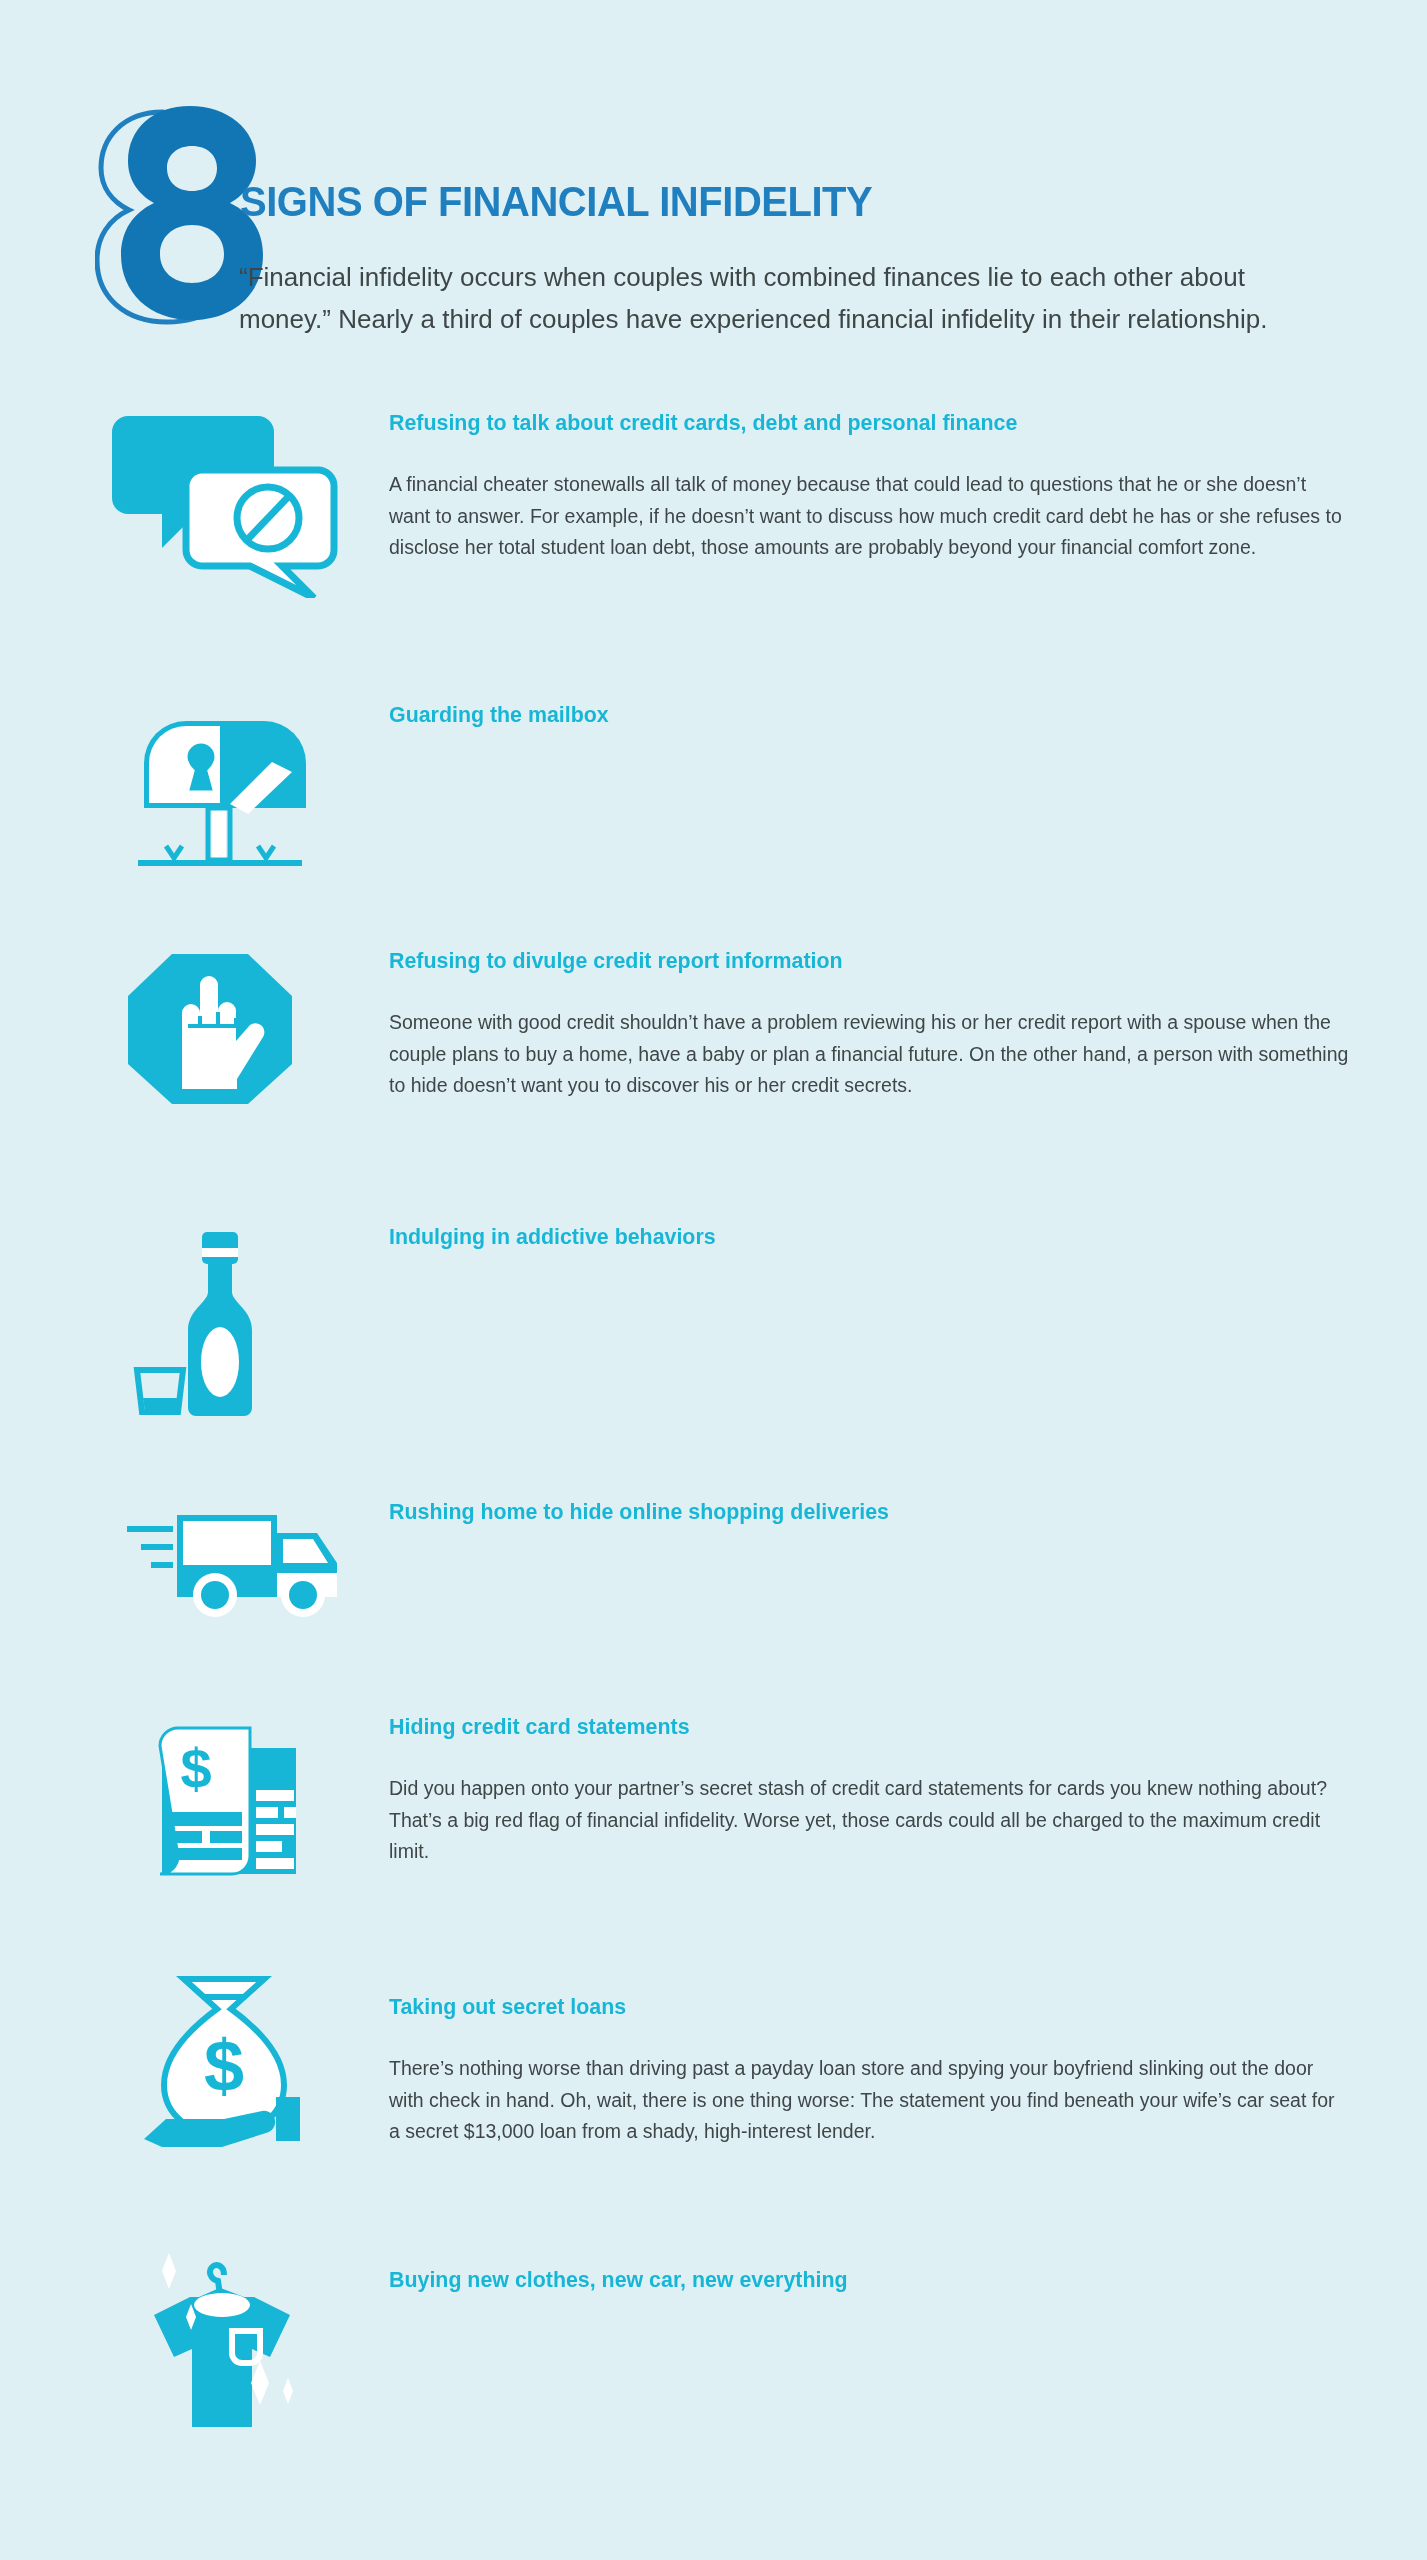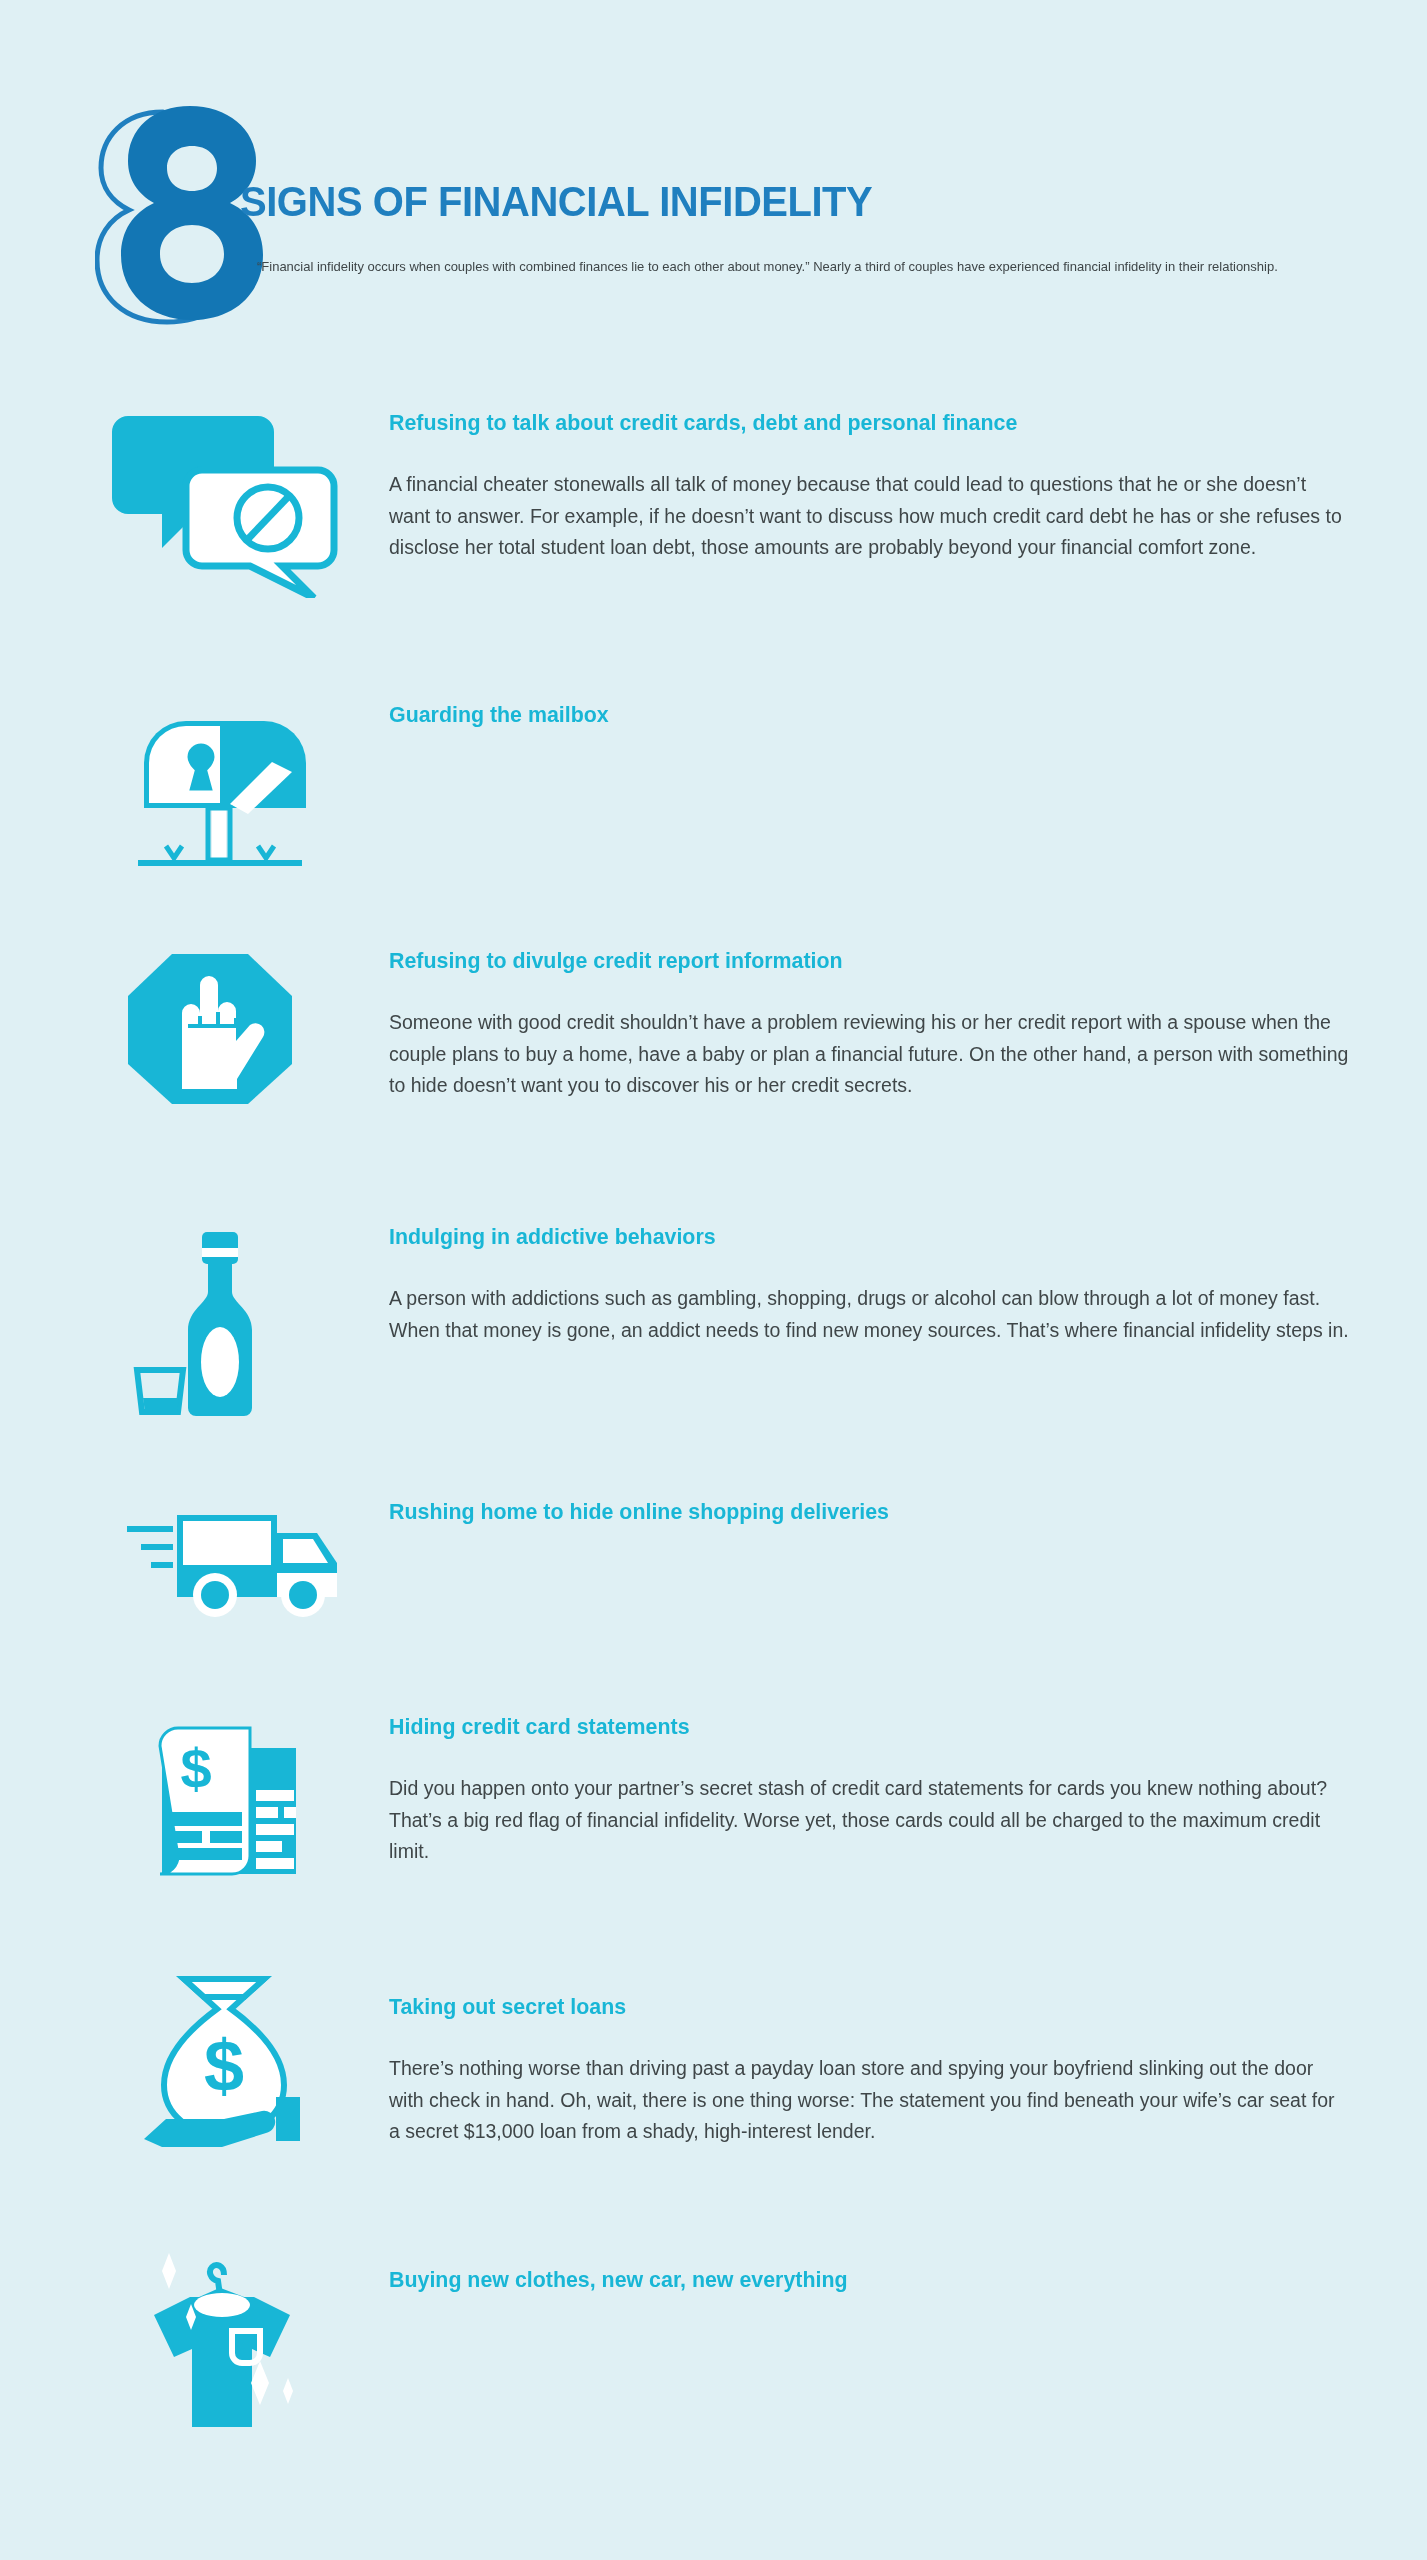--- a/index.html
+++ b/index.html
@@ -22,22 +22,22 @@
     position:absolute; left:240px; top:180px;
     font-size:43px; line-height:1;
     font-weight:bold;
     color:#1f7fbf;
     letter-spacing:-0.5px;
     transform:scaleX(0.93);
     transform-origin:left center;
     white-space:nowrap;
   }
   .intro {
-    position:absolute; left:257px; top:256px; width:1100px;
-    font-size:13px; line-height:1.62;
+    position:absolute; left:239px; top:256px; width:1100px;
+    font-size:26px; line-height:1.62;
     color:#3f4648;
   }
 
   
   .section { position:absolute; left:0; width:100%; }
   .sec-icon {
     position:absolute; left:110px; top:0;
     width:230px; height:200px;
   }
   .sec-icon svg { display:block; }
@@ -135,21 +135,20 @@
         <rect x="77" y="10" width="36" height="32" rx="5" fill="#18b6d6"></rect>
         <rect x="77" y="26" width="36" height="9" fill="#ffffff"></rect>
         <path d="M83 42 h24 v28 c0 10 20 18 20 38 v78 a8 8 0 0 1 -8 8 h-48 a8 8 0 0 1 -8 -8 v-78 c0 -20 20 -28 20 -38 z" fill="#18b6d6"></path>
         <ellipse cx="95" cy="140" rx="19" ry="35" fill="#ffffff"></ellipse>
         <path d="M12 148 h46 l-5 42 h-36 z" fill="none" stroke="#18b6d6" stroke-width="6"></path>
         <path d="M18 176 h36 l-2 14 h-32 z" fill="#18b6d6"></path>
       </svg>
     </div>
     <div class="sec-body">
       <div class="sec-head">Indulging in addictive behaviors</div>
-      <div class="sec-text">A person with addictions such as gambling, shopping, drugs or alcohol can blow through a lot of money fast. When that money is gone, an addict needs to find new money sources. That’s where financial infidelity steps in.</div>
     </div>
   </div>
 
   <div class="section" style="top:1497px;">
     <div class="sec-icon" style="left:105px; top:-20px;">
       <svg width="240" height="140" viewBox="0 0 240 140" xmlns="http://www.w3.org/2000/svg">
         <line x1="22" y1="52" x2="68" y2="52" stroke="#18b6d6" stroke-width="6"></line>
         <line x1="36" y1="70" x2="68" y2="70" stroke="#18b6d6" stroke-width="6"></line>
         <line x1="46" y1="88" x2="68" y2="88" stroke="#18b6d6" stroke-width="6"></line>
         <rect x="72" y="38" width="100" height="82" fill="#18b6d6"></rect>

